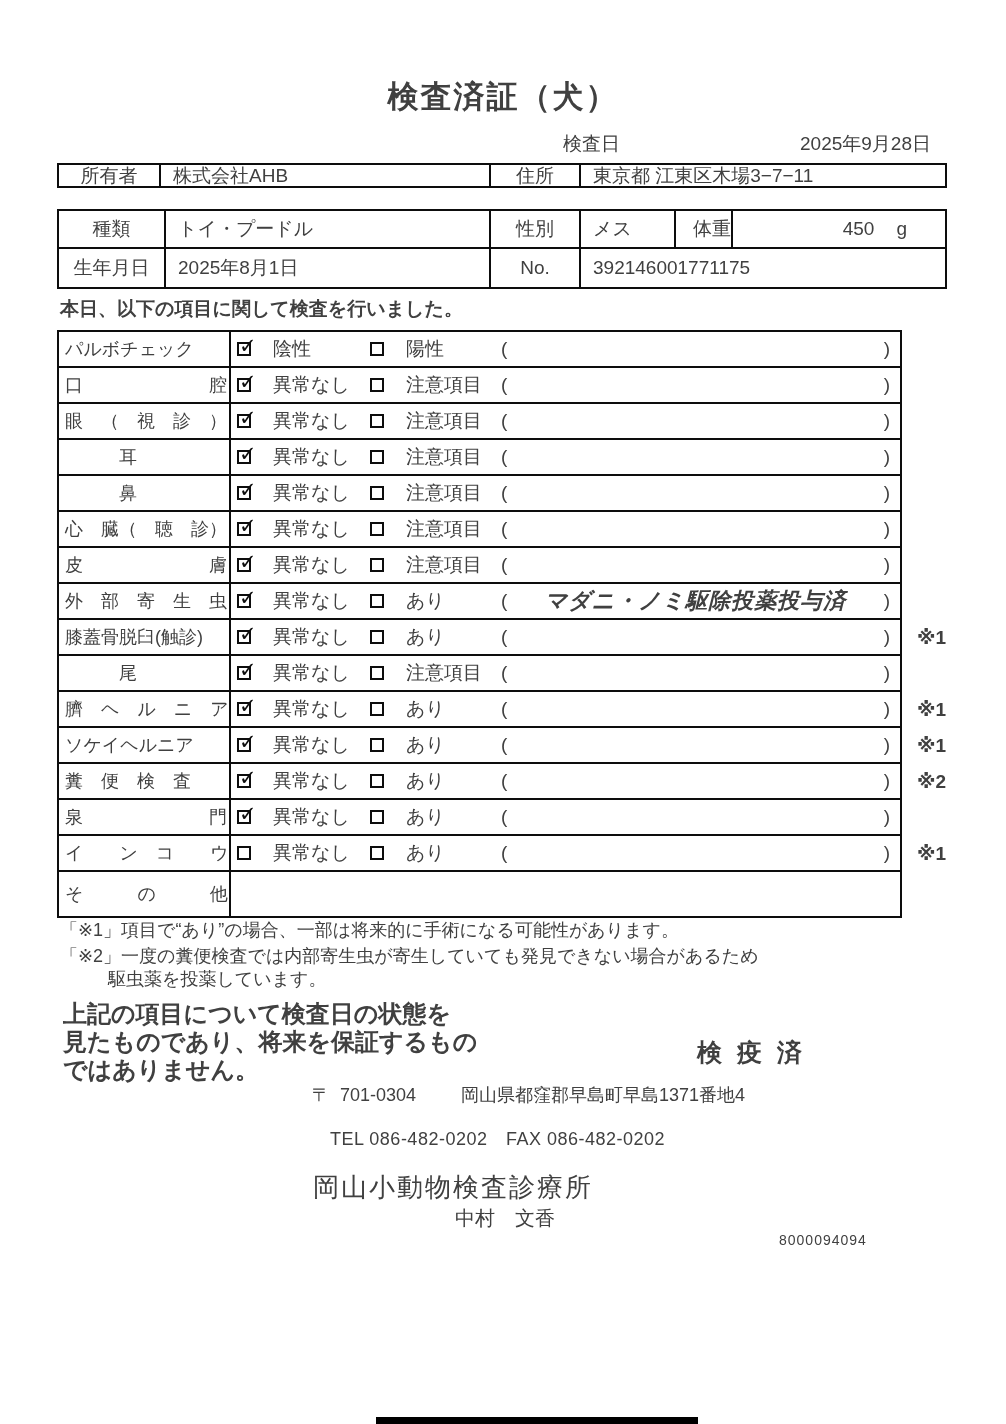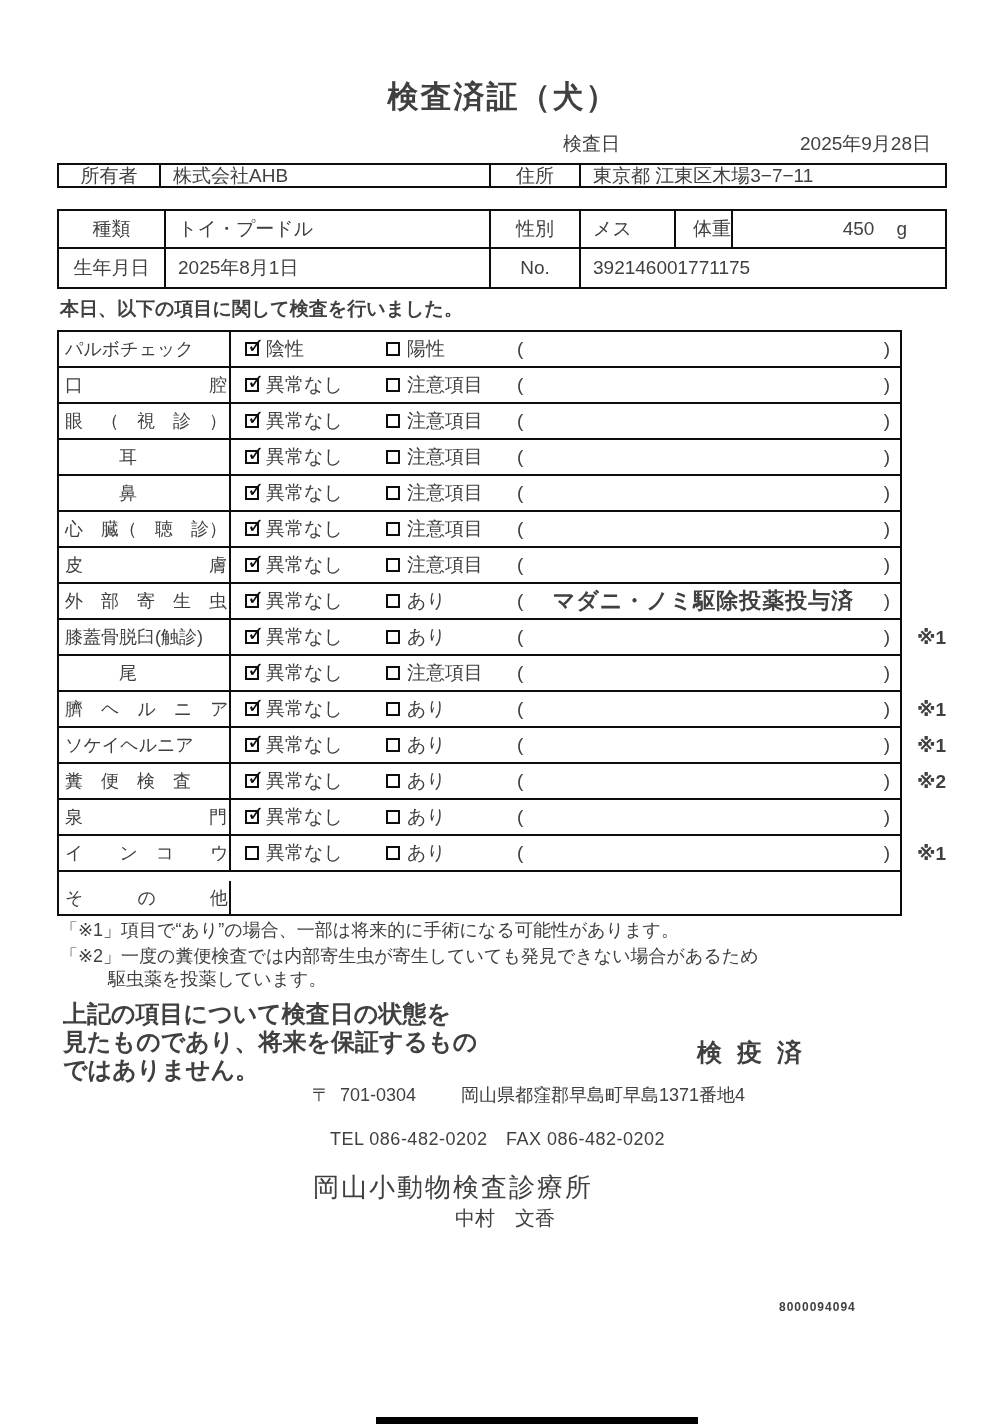--- a/index.html
+++ b/index.html
@@ -28,48 +28,48 @@
   .w102 { width:102px; } .w107 { width:107px; } .w330 { width:330px; flex:none; }
   .w325 { width:325px; flex:none; } .w90 { width:90px; } .w95 { width:95px; } .w57 { width:57px;padding-left:17px; }
   .flex1 { flex:1; }
   .weight-cell { justify-content:flex-end; padding-right:38px; gap:22px; }
 
   .intro { top:296px; left:60px; font-size:19px; font-weight:bold; }
 
   
   .checklist { top:330px; left:57px; width:845px; border:2px solid #0d0d0d; background:#fff; }
   .chk-row { position:relative; display:flex; height:36px; border-bottom:2px solid #0d0d0d; }
-  .chk-row:last-child { border-bottom:none; height:33px;margin-top:9px; }
+  .chk-row:last-child { border-bottom:none; height:44px; }
   .chk-item { width:172px; flex:none; border-right:2px solid #0d0d0d; display:flex; align-items:center;
               padding-left:6px; font-size:18px; white-space:pre; overflow:hidden; }
   .chk-body { flex:1; display:flex; align-items:center; font-size:19px; }
-  .cbg { display:flex; align-items:center; gap:7px; width:133px; flex:none; padding-left:6px;margin-left:8px; }
+  .cbg { display:flex; align-items:center; gap:22px; width:133px; flex:none; padding-left:6px; }
   .cb { width:14px; height:14px; border:2px solid #0d0d0d; position:relative; flex:none; background:#fff; }
   .cb.on::after { content:"✓"; position:absolute; left:0px; top:-10px; font-size:21px; font-weight:bold; color:#0d0d0d; }
   .paren { flex:1; display:flex; align-items:center; padding:0 10px 0 4px; }
-  .pcontent { flex:1; text-align:center; }
+  .pcontent { flex:1; text-align:center;font-style:italic; }
   .pcontent.em { font-weight:bold; font-size:22px; letter-spacing:1px; }
   .chk-mark { position:absolute; right:-46px; top:0; height:100%; display:flex; align-items:center;
               font-size:19px; font-weight:bold; }
 
   .fn { font-size:18px; }
   .fn1 { top:918px; left:60px; }
   .fn2 { top:944px; left:60px; }
   .fn3 { top:967px; left:108px; }
 
   .disclaimer { top:1000px; left:63px; font-size:24px; font-weight:bold; line-height:28px; }
   .stamp { top:1036px; left:697px; font-size:25px; font-weight:bold; letter-spacing:4px; }
 
   .postal { top:1083px; left:312px; font-size:18px; display:flex; align-items:baseline; }
   .postal .pcode { margin-left:10px; }
   .postal .paddr { margin-left:45px; }
   .tel { top:1127px; left:330px; font-size:18px; letter-spacing:0.5px; }
   .clinic-name { top:1170px; left:313px; font-size:26px; letter-spacing:2px; }
   .doctor { top:1205px; left:455px; font-size:20px; }
-  .serial { top:1300px; left:779px; font-size:12px; letter-spacing:1px;font-weight:bold; }
+  .serial { top:1232px; left:779px; font-size:14px; letter-spacing:1px; }
   .strip { top:1417px; left:376px; width:322px; height:7px; background:#000; }
 </style>
 </head>
 <body>
 
 <div class="page">
 
   <div class="abs doc-title">検査済証（犬）</div>
 
   <div class="abs date-row">

